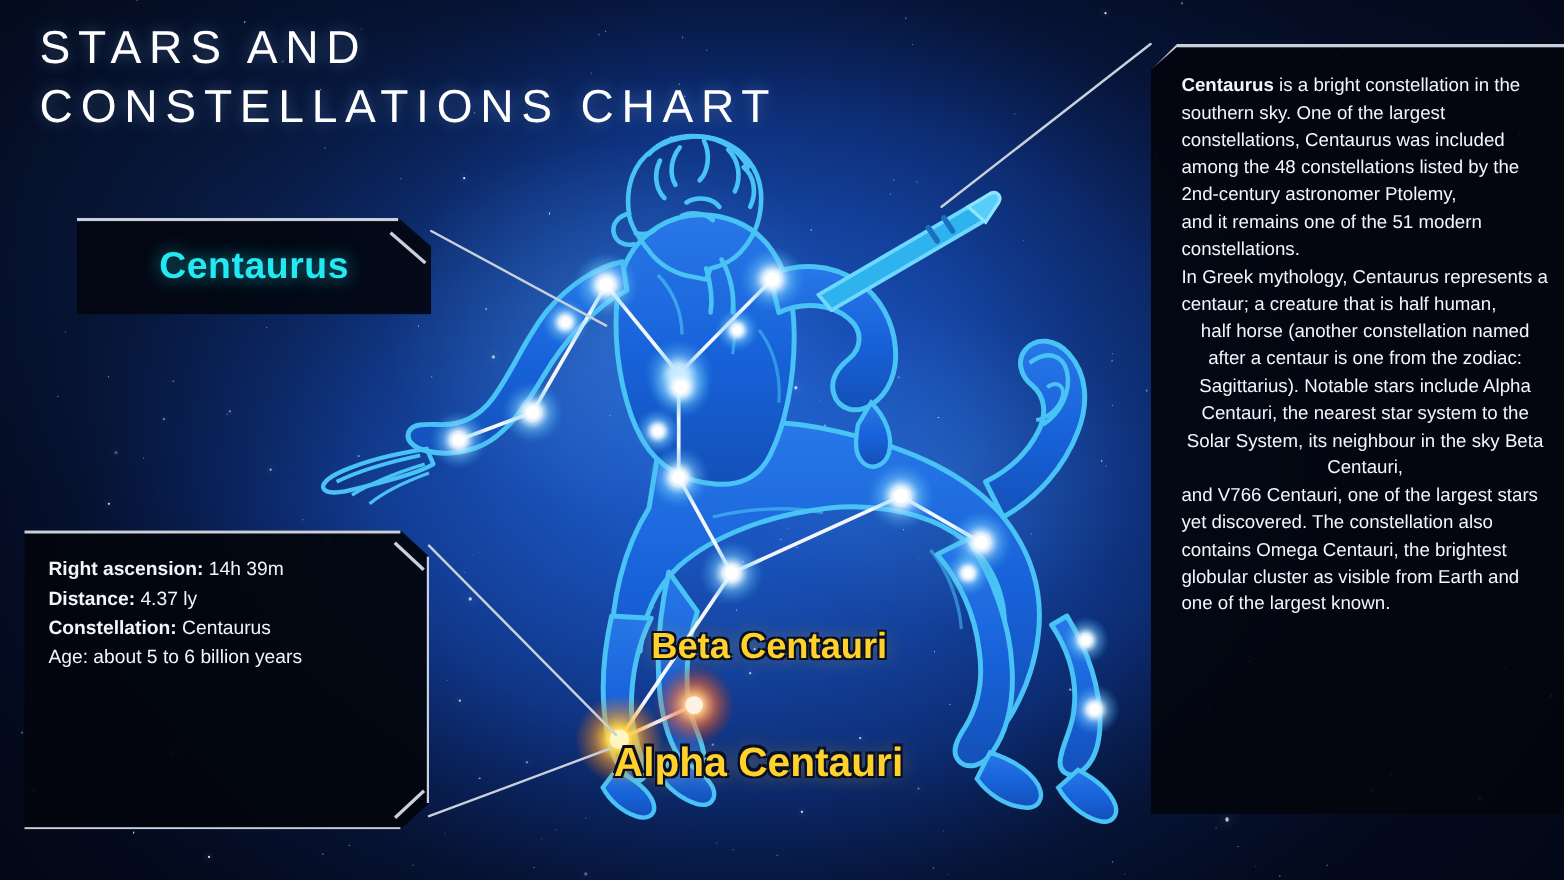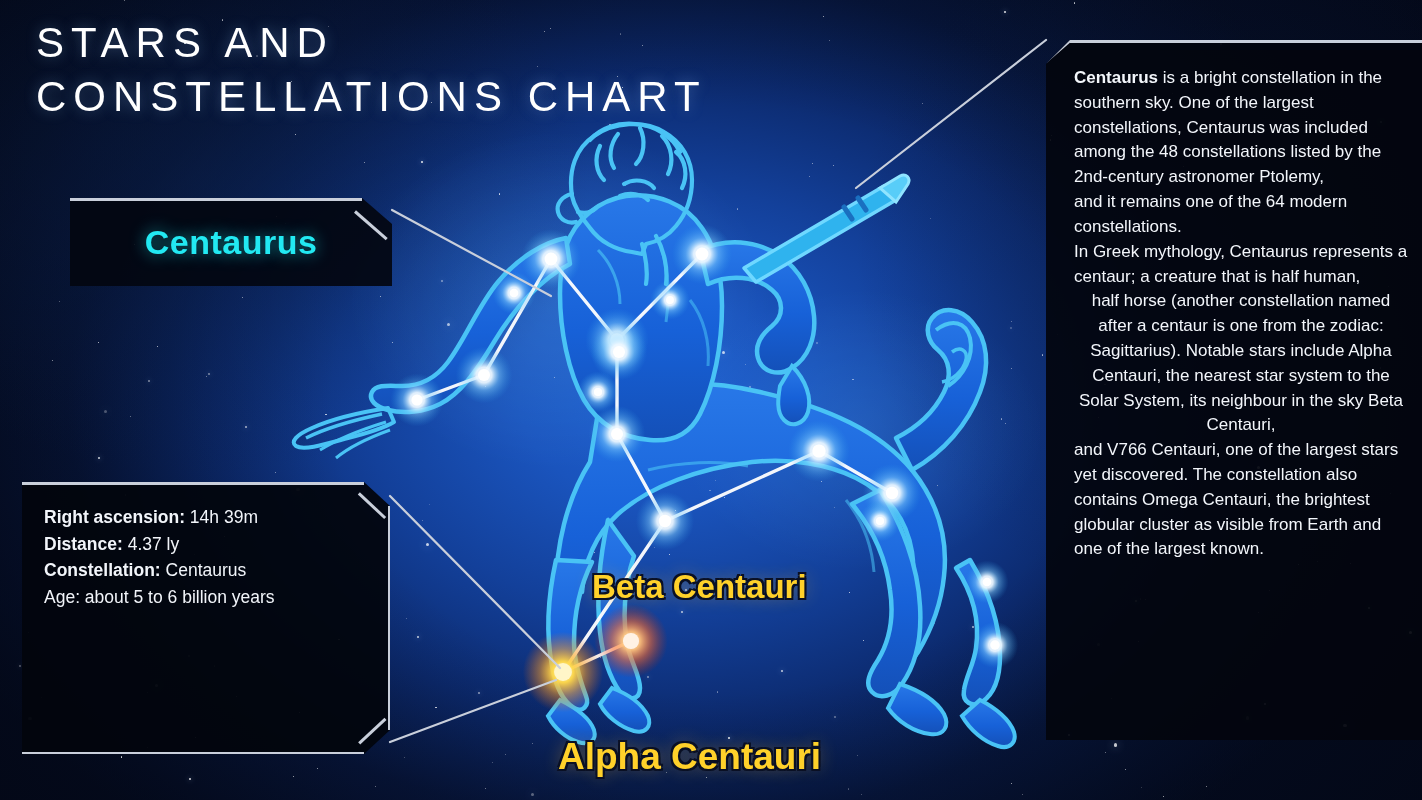--- a/index.html
+++ b/index.html
@@ -106,21 +106,21 @@
     position:absolute;
     color:#ffd12a;
     font-weight:bold;
     white-space:nowrap;
     text-shadow:
       -2px -2px 0 #0a1024, 2px -2px 0 #0a1024,
       -2px 2px 0 #0a1024, 2px 2px 0 #0a1024,
        0 0 18px rgba(255,190,40,.45);
   }
   #beta-label{left:592px;top:568px;font-size:33px;}
-  #alpha-label{left:558px;top:736px;font-size:37px;}
+  #alpha-label{left:558px;top:672px;font-size:37px;}
 </style>
 </head>
 <body>
 
 <div id="stage">
 
   <div class="sky-base"></div>
   <div class="sky-vig"></div>
   <div class="sky-glow"></div>
   <div class="dust" id="dust">
@@ -554,20 +554,20 @@
         <div><span class="k">Constellation:</span> Centaurus</div>
         <div>Age: about 5 to 6 billion years</div>
       </div>
   </div>
 
   <div class="box" id="side-box">
     <div class="edge" style="left:24px;top:0;width:352px;height:2.5px;"></div>
     <div class="edge" style="left:0;top:20px;width:34px;height:2.5px;transform:rotate(-41deg);transform-origin:left center;"></div>
     <div id="side-text">
         <div style="margin-bottom: 0px;"><span class="k">Centaurus</span> is a bright constellation in the southern sky. One of the largest constellations, Centaurus was included among the 48 constellations listed by the 2nd-century astronomer Ptolemy,</div>
-        <div style="margin-bottom: 0px;">and it remains one of the 64 modern constellations.</div>
+        <div style="margin-bottom: 0px;">and it remains one of the 51 modern constellations.</div>
         <div style="margin-bottom: 0px;">In Greek mythology, Centaurus represents a centaur; a creature that is half human,</div>
         <div style="margin-bottom: 0px; text-align: center;">half horse (another constellation named after a centaur is one from the zodiac: Sagittarius). Notable stars include Alpha Centauri, the nearest star system to the Solar System, its neighbour in the sky Beta Centauri,</div>
         <div style="margin-bottom: 0px;">and V766 Centauri, one of the largest stars yet discovered. The constellation also contains Omega Centauri, the brightest globular cluster as visible from Earth and one of the largest known.</div>
       </div>
   </div>
 
 </div>
 
 </body></html>

